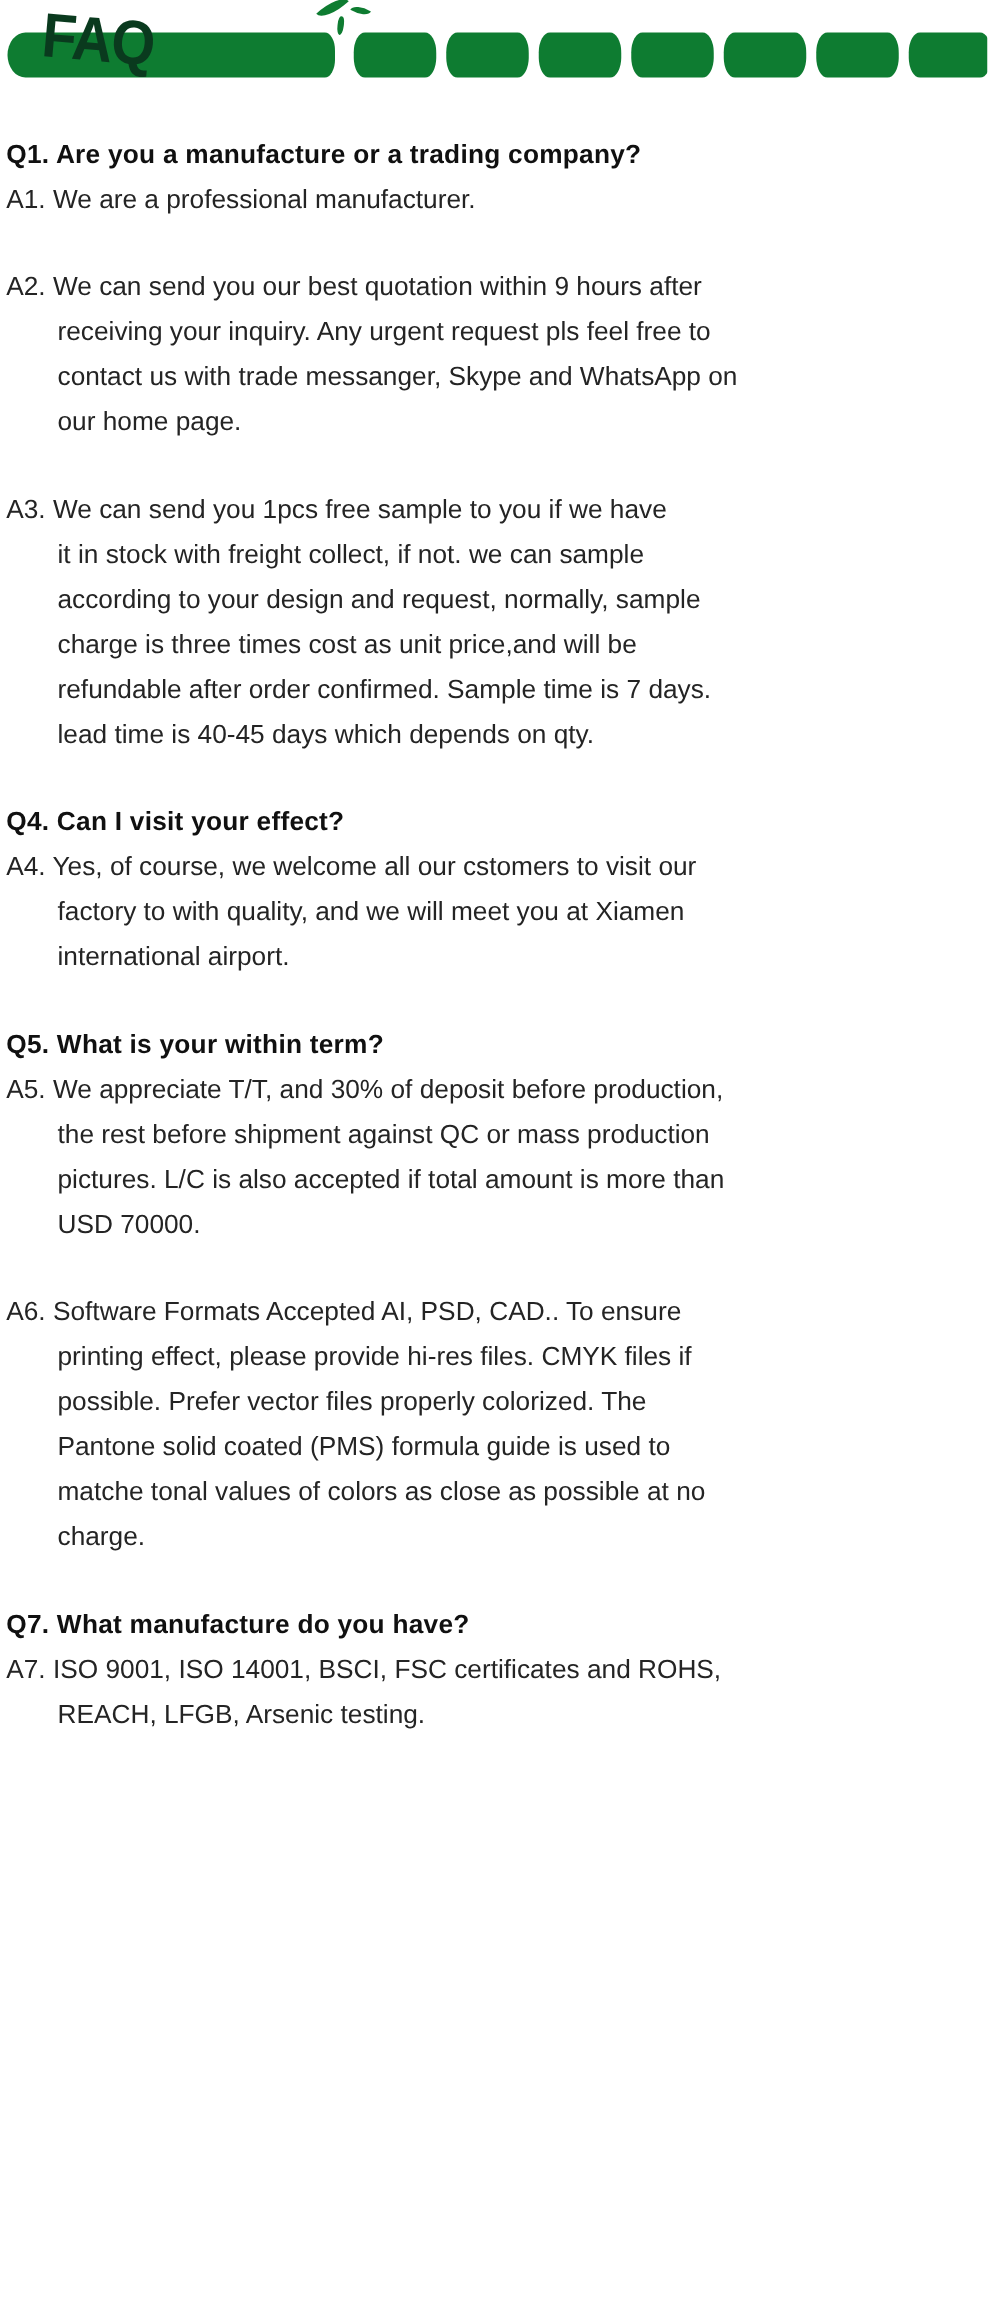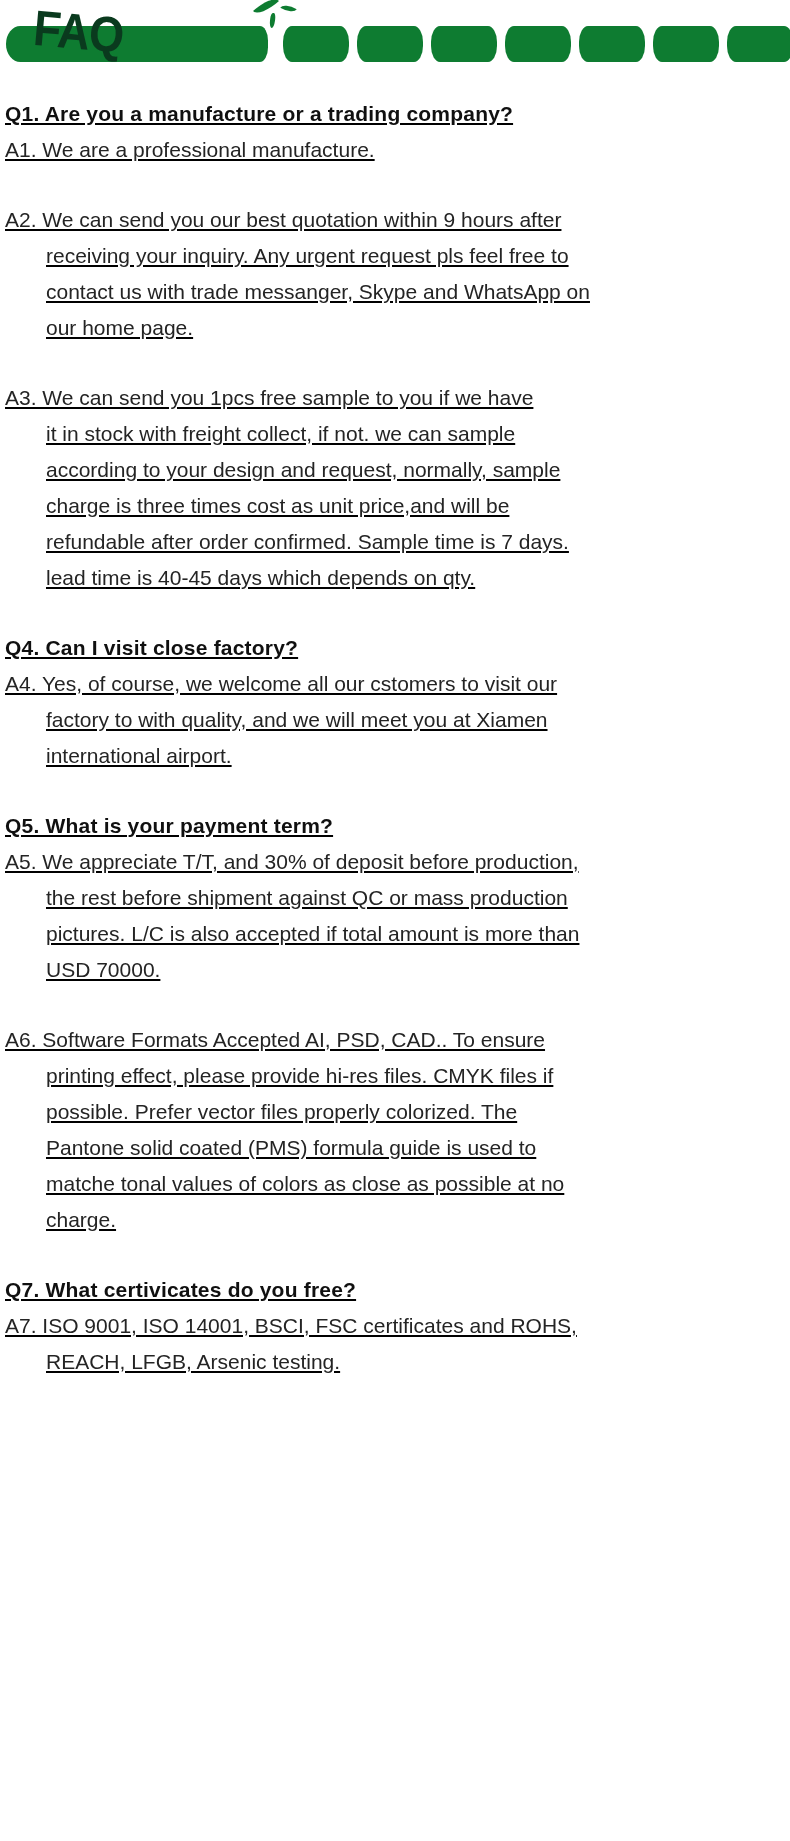--- a/index.html
+++ b/index.html
@@ -58,23 +58,22 @@
     font-weight: bold;
     letter-spacing: -1px;
     color: #0a3a1e;
     transform: rotate(5deg) scaleX(0.9);
     transform-origin: left top;
   }
 
   
   .content {
     position: absolute;
-    top: 96px; left: 5px;
+    top: 106px; left: 5px;
     width: 760px;
-    text-decoration: underline;
   }
   .qa { margin: 0 0 34px 0; }
   .q, .a {
     font-size: 21px;
     line-height: 36px;
     white-space: pre-line;       
     padding-left: 41px;          
     text-indent: -41px;
     margin: 0;
   }
@@ -98,63 +97,63 @@
     <div class="sprout-stem"></div>
     <div class="leaf-big"></div>
     <div class="leaf-small"></div>
     <div class="faq-title">FAQ</div>
   </div>
 
   <div class="content">
 
     <section class="qa">
       <div class="q">Q1. Are you a manufacture or a trading company?</div>
-      <div class="a">A1. We are a professional manufacture.</div>
+      <div class="a">A1. We are a professional manufacturer.</div>
     </section>
 
     <section class="qa">
       <div class="a">A2. We can send you our best quotation within 9 hours after
 receiving your inquiry. Any urgent request pls feel free to
 contact us with trade messanger, Skype and WhatsApp on
 our home page.</div>
     </section>
 
     <section class="qa">
       <div class="a">A3. We can send you 1pcs free sample to you if we have
 it in stock with freight collect, if not. we can sample
 according to your design and request, normally, sample
 charge is three times cost as unit price,and will be
 refundable after order confirmed. Sample time is 7 days.
 lead time is 40-45 days which depends on qty.</div>
     </section>
 
     <section class="qa">
-      <div class="q">Q4. Can I visit close factory?</div>
+      <div class="q">Q4. Can I visit your effect?</div>
       <div class="a">A4. Yes, of course, we welcome all our cstomers to visit our
 factory to with quality, and we will meet you at Xiamen
 international airport.</div>
     </section>
 
     <section class="qa">
-      <div class="q">Q5. What is your payment term?</div>
+      <div class="q">Q5. What is your within term?</div>
       <div class="a">A5. We appreciate T/T, and 30% of deposit before production,
 the rest before shipment against QC or mass production
 pictures. L/C is also accepted if total amount is more than
 USD 70000.</div>
     </section>
 
     <section class="qa">
       <div class="a">A6. Software Formats Accepted AI, PSD, CAD.. To ensure
 printing effect, please provide hi-res files. CMYK files if
 possible. Prefer vector files properly colorized. The
 Pantone solid coated (PMS) formula guide is used to
 matche tonal values of colors as close as possible at no
 charge.</div>
     </section>
 
     <section class="qa">
-      <div class="q">Q7. What certivicates do you free?</div>
+      <div class="q">Q7. What manufacture do you have?</div>
       <div class="a">A7. ISO 9001, ISO 14001, BSCI, FSC certificates and ROHS,
 REACH, LFGB, Arsenic testing.</div>
     </section>
 
   </div>
 </div>
 
 </body></html>

